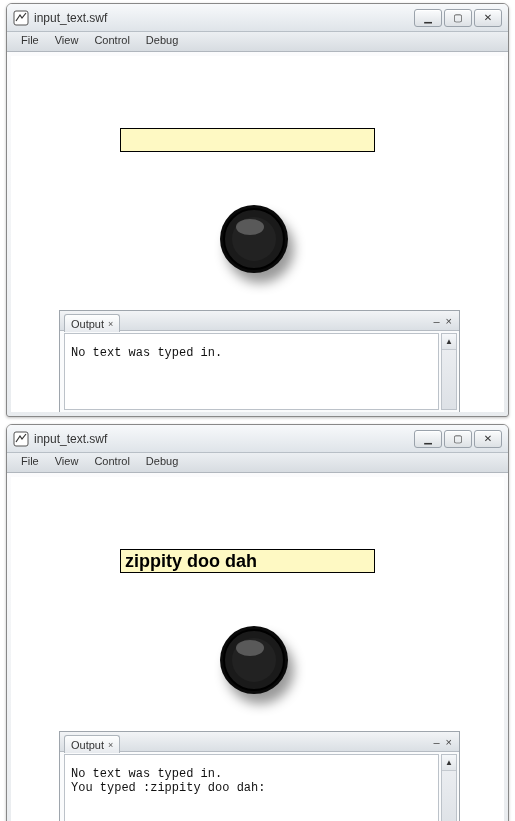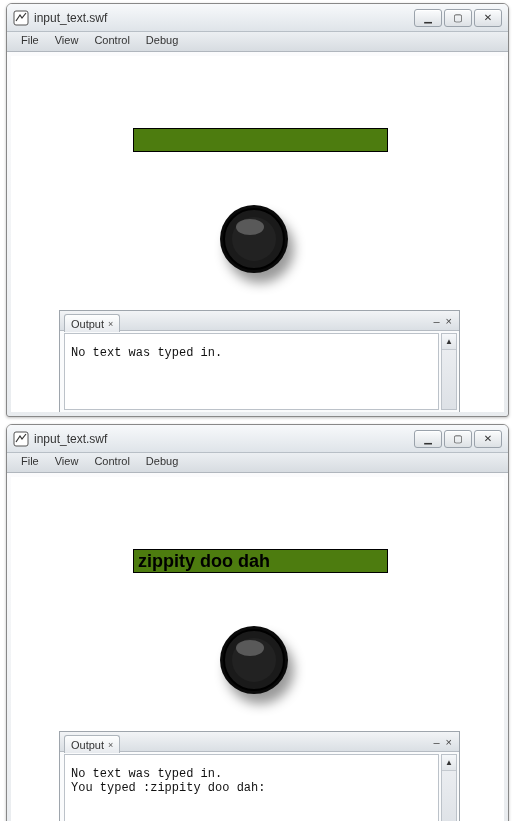--- a/index.html
+++ b/index.html
@@ -48,24 +48,24 @@
     .menubar .menu-item { padding: 2px 8px; }
     .client {
       background: #fff;
       border: 0px solid #c6cbd1;
       margin: 4px;
       height: 356px;
       position: relative;
     }
     .text-input {
       position: absolute;
-      left: 122px; top: 72px;
+      left: 109px; top: 72px;
       width: 255px; height: 24px;
       border: 1px solid #000;
-      background: #4d7c0f;
+      background: #fef9c3;
       font-family: Arial, sans-serif;
       font-weight: bold;
       font-size: 18px;
       padding: 0 4px;
       line-height: 22px;
       color: #000;
     }
     .big-button {
       position: absolute;
       left: 205px; top: 145px;

